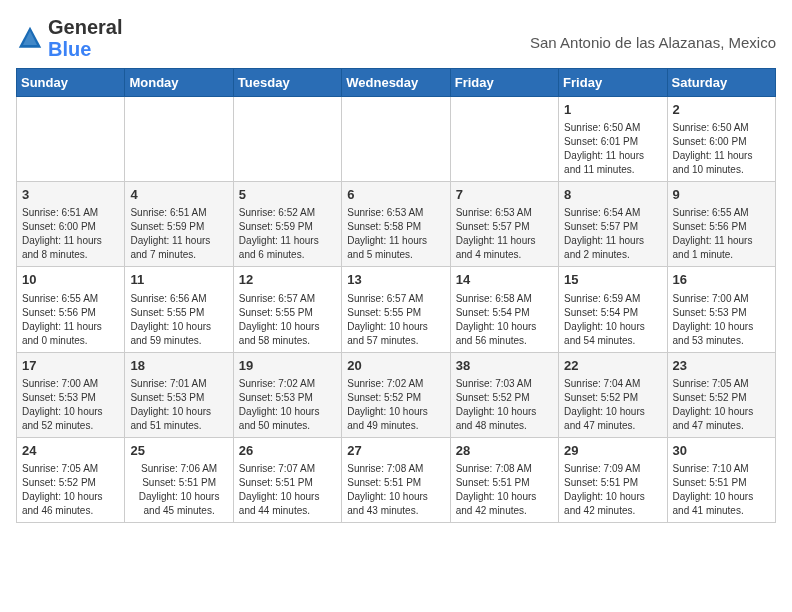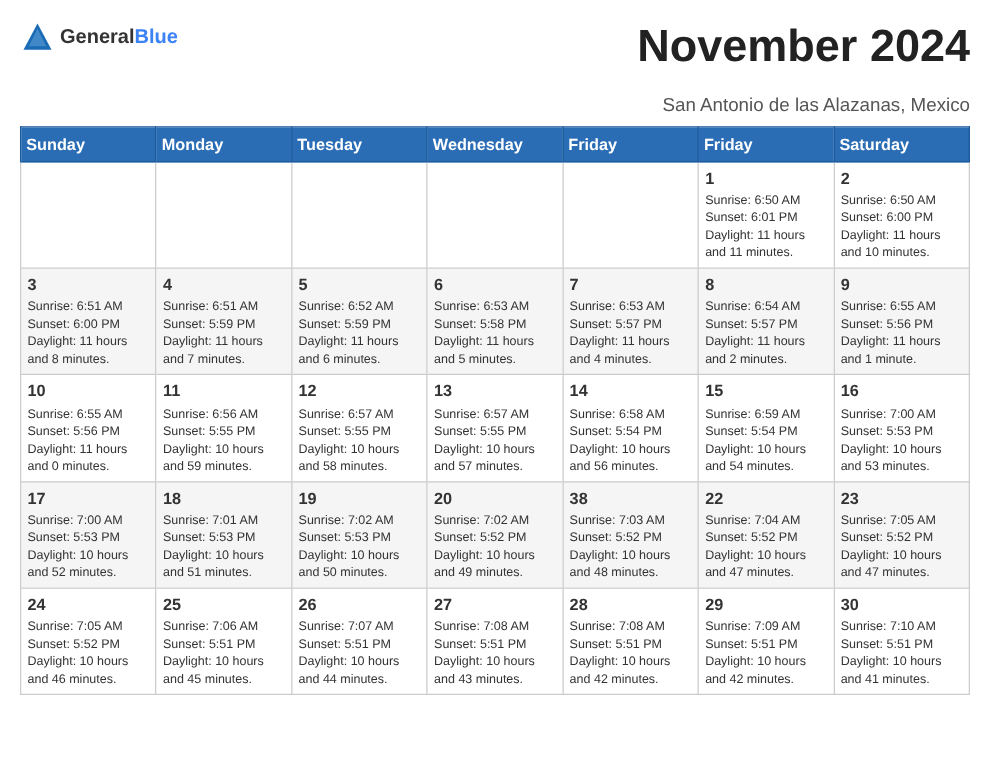--- a/index.html
+++ b/index.html
@@ -16,22 +16,22 @@
       align-items: flex-start;
       margin-bottom: 8px;
     }
     .logo {
       display: flex;
       align-items: center;
       gap: 4px;
     }
     .logo-text {
       display: flex;
-      flex-direction: row;
-      font-size: 16px;
+      flex-direction: column;
+      font-size: 20px;
       font-weight: bold;
       line-height: 1.1;
     }
     .logo-text .general { color: #333; }
     .logo-text .blue { color: #3b82f6; }
     .logo-icon {
       width: 28px;
       height: 28px;
     }
     .title-area {
@@ -98,21 +98,20 @@
     <svg class="logo-icon" viewBox="0 0 40 40">
       <polygon points="20,4 36,34 4,34" fill="#1a6bb5"></polygon>
       <polygon points="20,10 30,30 10,30" fill="#5b9bd5" opacity="0.6"></polygon>
     </svg>
     <div class="logo-text">
       <span class="general">General</span>
       <span class="blue">Blue</span>
     </div>
   </div>
   <div class="title-area">
-    <div class="month-title">November 2024</div>
     <div class="location">San Antonio de las Alazanas, Mexico</div>
   </div>
 </div>
 
 <table class="calendar">
   <thead>
     <tr>
     <th>Sunday</th>
         <th>Monday</th>
         <th>Tuesday</th>
@@ -276,21 +275,21 @@
       </tr>
       <tr>
         <td>
           <span class="day-number">24</span>
           <div class="day-info" style="white-space: pre-line;">Sunrise: 7:05 AM
 Sunset: 5:52 PM
 Daylight: 10 hours and 46 minutes.</div>
         </td>
         <td>
           <span class="day-number">25</span>
-          <div class="day-info" style="white-space: pre-line;">Sunrise: 7:06 AM
+          <div class="day-info" style="white-space: pre-line; text-align: center;">Sunrise: 7:06 AM
 Sunset: 5:51 PM
 Daylight: 10 hours and 45 minutes.</div>
         </td>
         <td>
           <span class="day-number">26</span>
           <div class="day-info" style="white-space: pre-line;">Sunrise: 7:07 AM
 Sunset: 5:51 PM
 Daylight: 10 hours and 44 minutes.</div>
         </td>
         <td>

